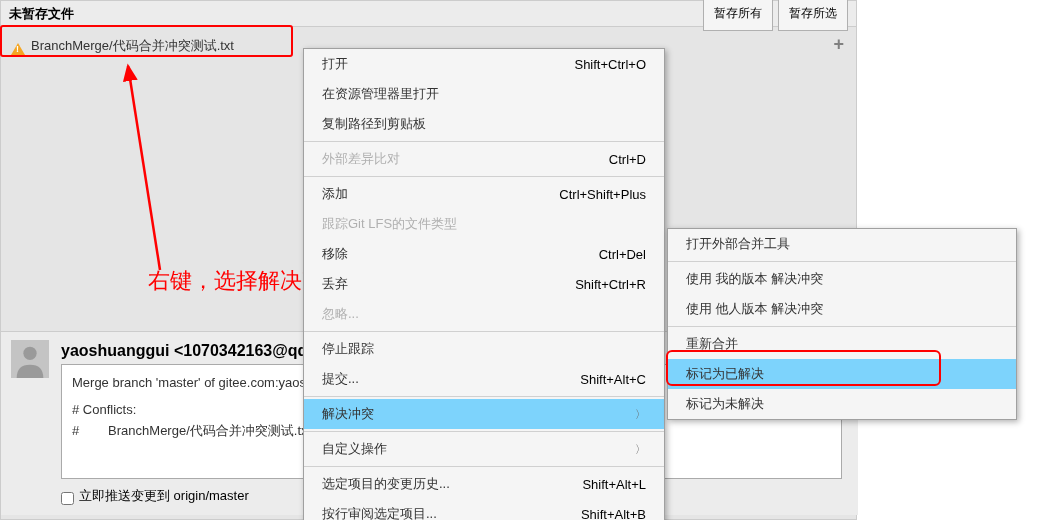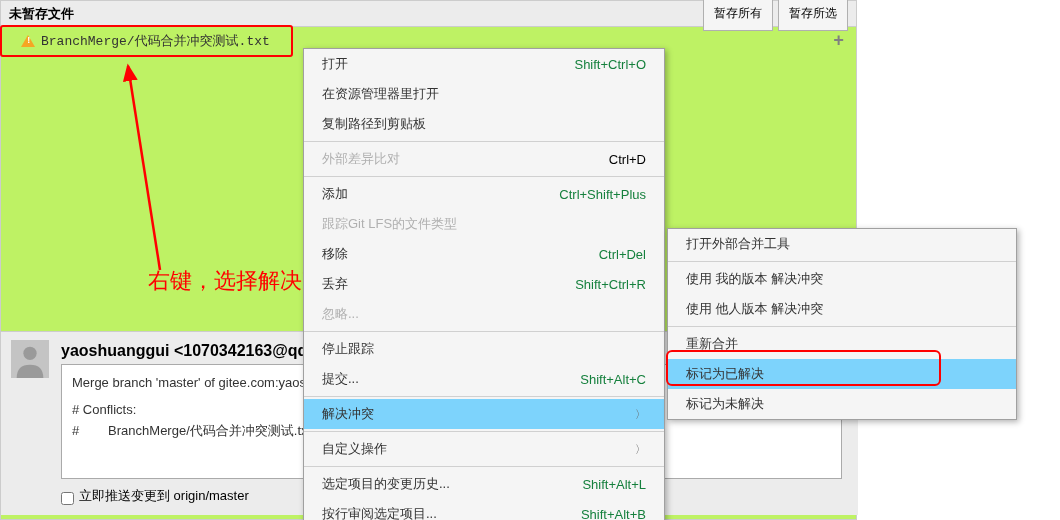--- a/index.html
+++ b/index.html
@@ -13,21 +13,21 @@
       background: #ffffff;
       width: 1060px;
       height: 520px;
       position: relative;
       overflow: hidden;
     }
     .container {
       width: 857px;
       height: 520px;
       border: 1px solid #cccccc;
-      background: #bef264;
+      background: #e5e5e5;
       position: relative;
     }
     .header-bar {
       background: #ececec;
       border-bottom: 1px solid #cccccc;
       height: 26px;
       display: flex;
       align-items: center;
       padding: 0 8px;
     }
@@ -39,25 +39,24 @@
     .small-btn {
       background: #f5f5f5;
       border: 1px solid #b0b0b0;
       font-size: 12px;
       padding: 8px 10px;
       margin-left: 5px;
       cursor: pointer;
     }
     .file-row {
       display: flex;
-      align-items: center;
+      align-items: flex-end;
       height: 28px;
-      padding-left: 20px;
+      padding-left: 10px;
       position: relative;
-      font-family: Liberation Mono, monospace;
     }
     .warning-icon {
       display: inline-block;
       width: 0;
       height: 0;
       border-left: 7px solid transparent;
       border-right: 7px solid transparent;
       border-bottom: 12px solid #f5a623;
       position: relative;
       margin-right: 6px;
@@ -120,21 +119,21 @@
     }
     .menu-item.highlight {
       background: #7dd3fc;
     }
     .menu-sep {
       height: 1px;
       background: #d0d0d0;
       margin: 2px 0;
     }
     .shortcut {
-      color: #15803d;
+      color: #000000;
       font-size: 13px;
     }
     .submenu-arrow {
       color: #666;
       font-size: 11px;
     }
     .menu2 {
       top: 228px;
       left: 667px;
       width: 272px;

